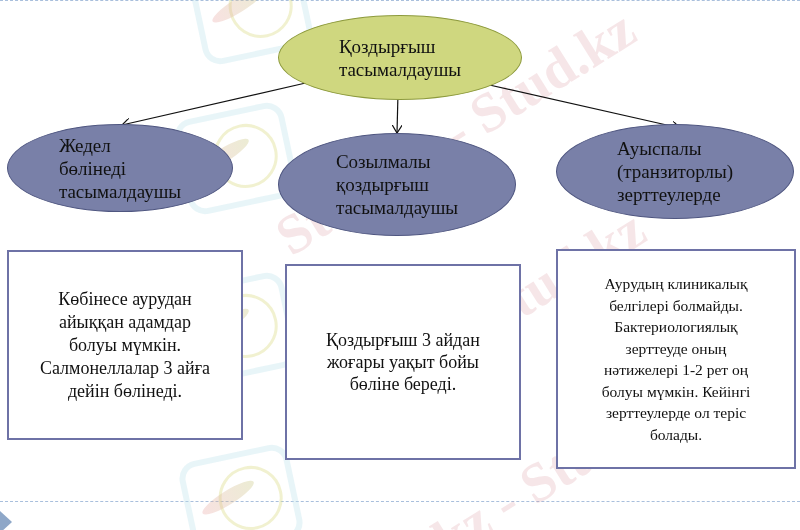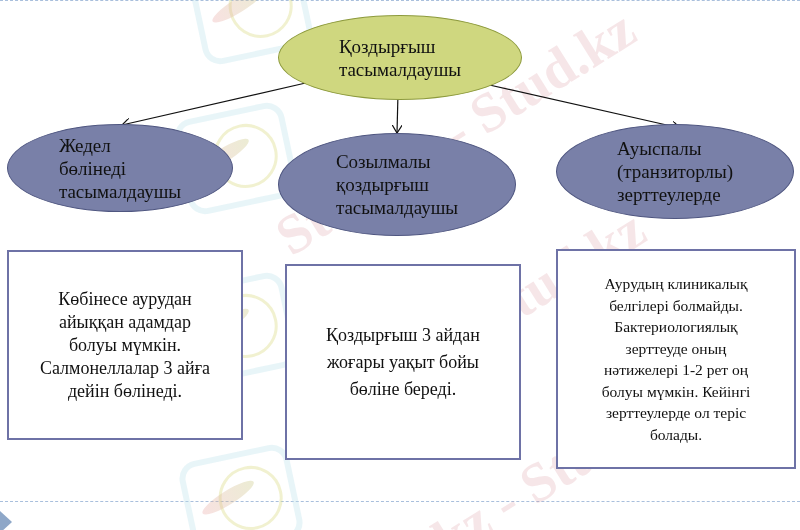--- a/index.html
+++ b/index.html
@@ -86,21 +86,21 @@
 зерттеулерде</span>
 </div>
 
 <div class="box" style="left:7px; top:250px; width:236px; height:190px; font-size:18px; line-height:23px;">
   <p>Көбінесе аурудан
 айыққан  адамдар
 болуы мүмкін.
 Салмонеллалар 3 айға
 дейін бөлінеді.</p>
 </div>
-<div class="box" style="left:285px; top:264px; width:236px; height:196px; font-size:18px; line-height:27px;">
+<div class="box" style="left:285px; top:264px; width:236px; height:196px; font-size:18px; line-height:22px;">
   <p>Қоздырғыш 3 айдан
 жоғары уақыт  бойы
 бөліне береді.</p>
 </div>
 <div class="box" style="left:556px; top:249px; width:240px; height:220px; font-size:15.5px; line-height:21.5px;">
   <p>Аурудың клиникалық
 белгілері болмайды.
 Бактериологиялық
 зерттеуде оның
 нәтижелері 1-2 рет оң

